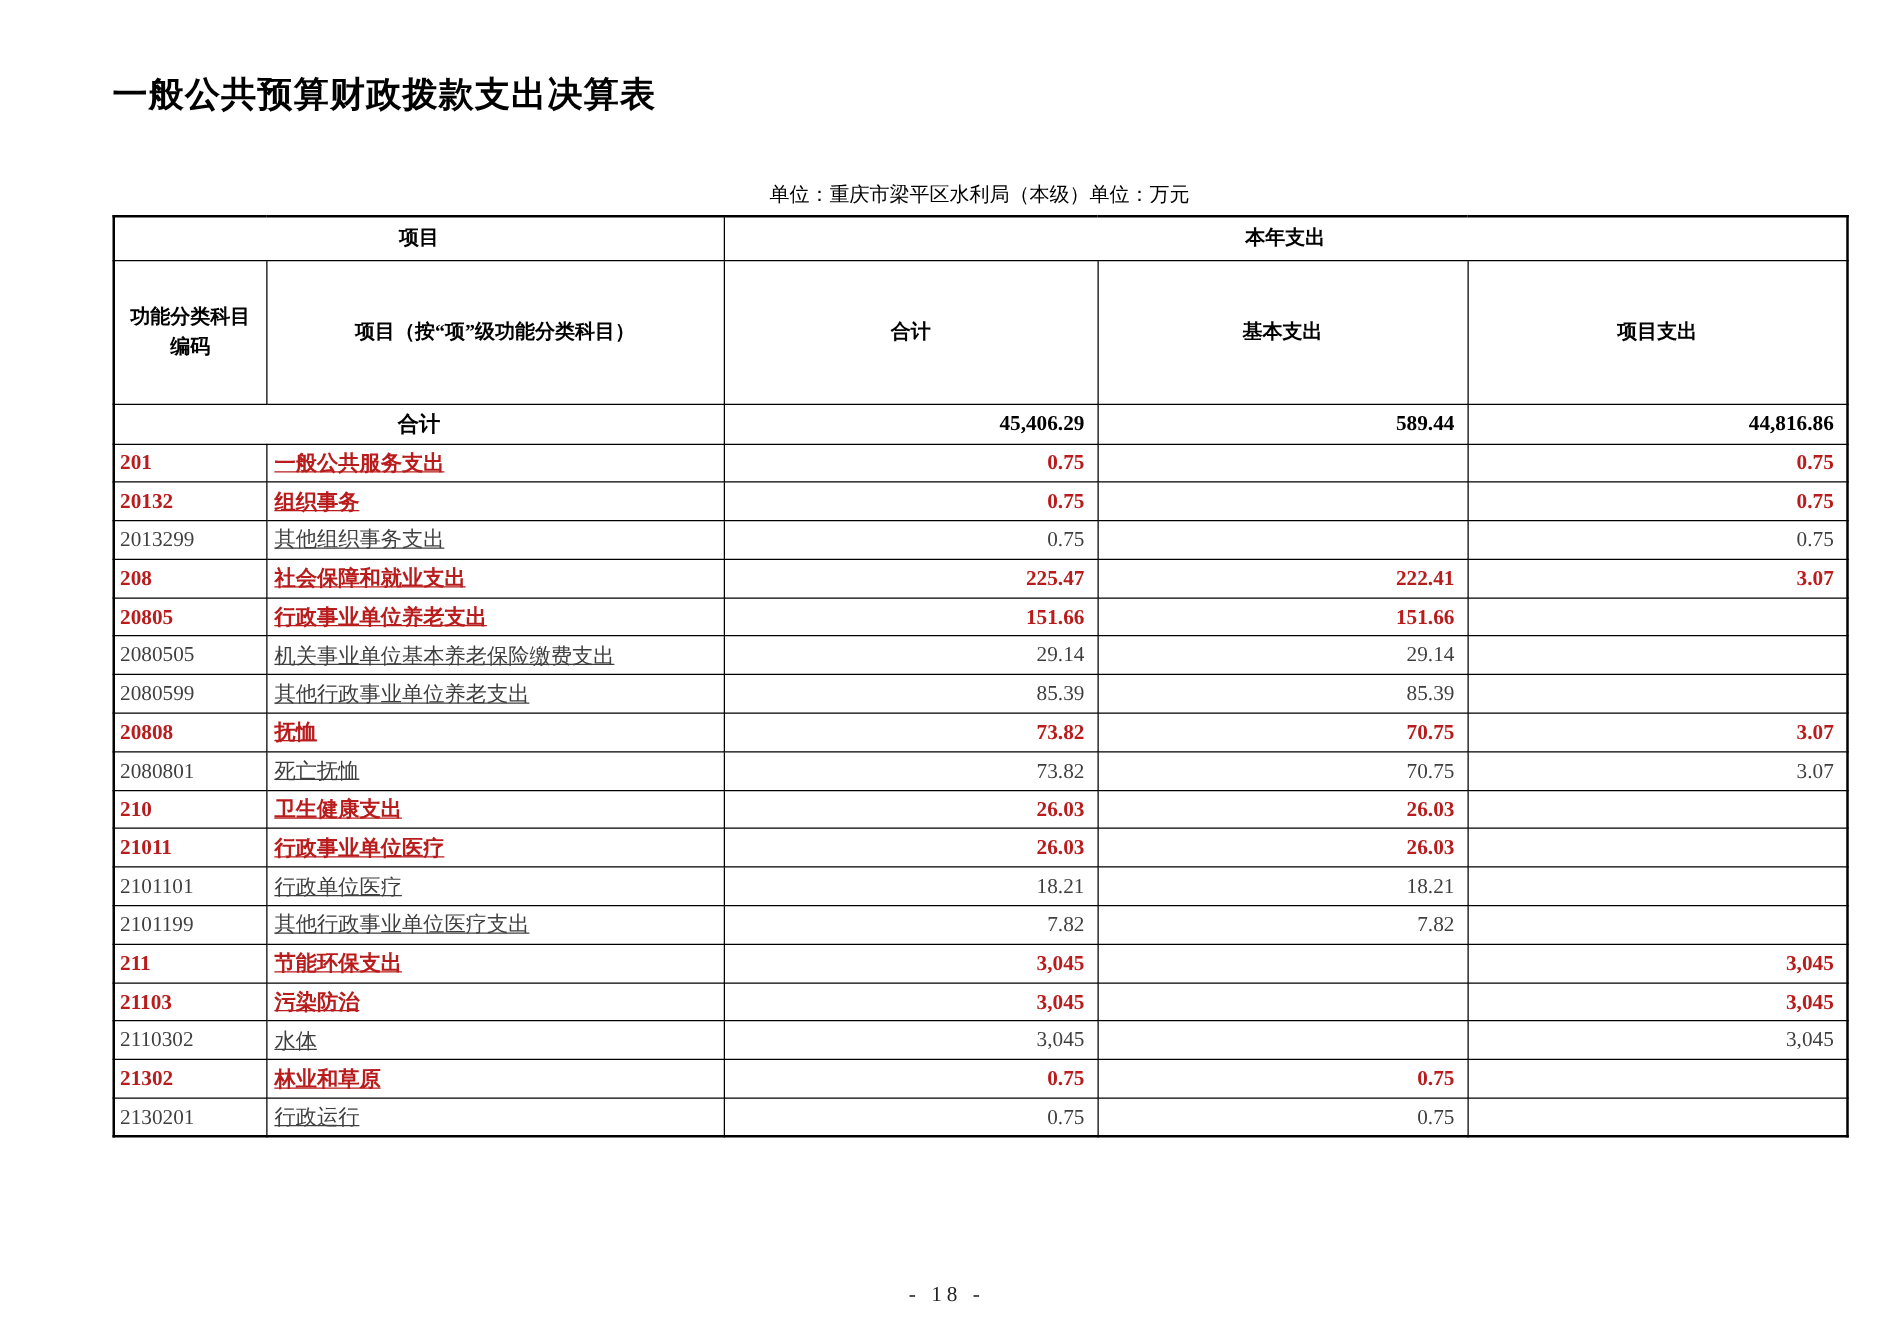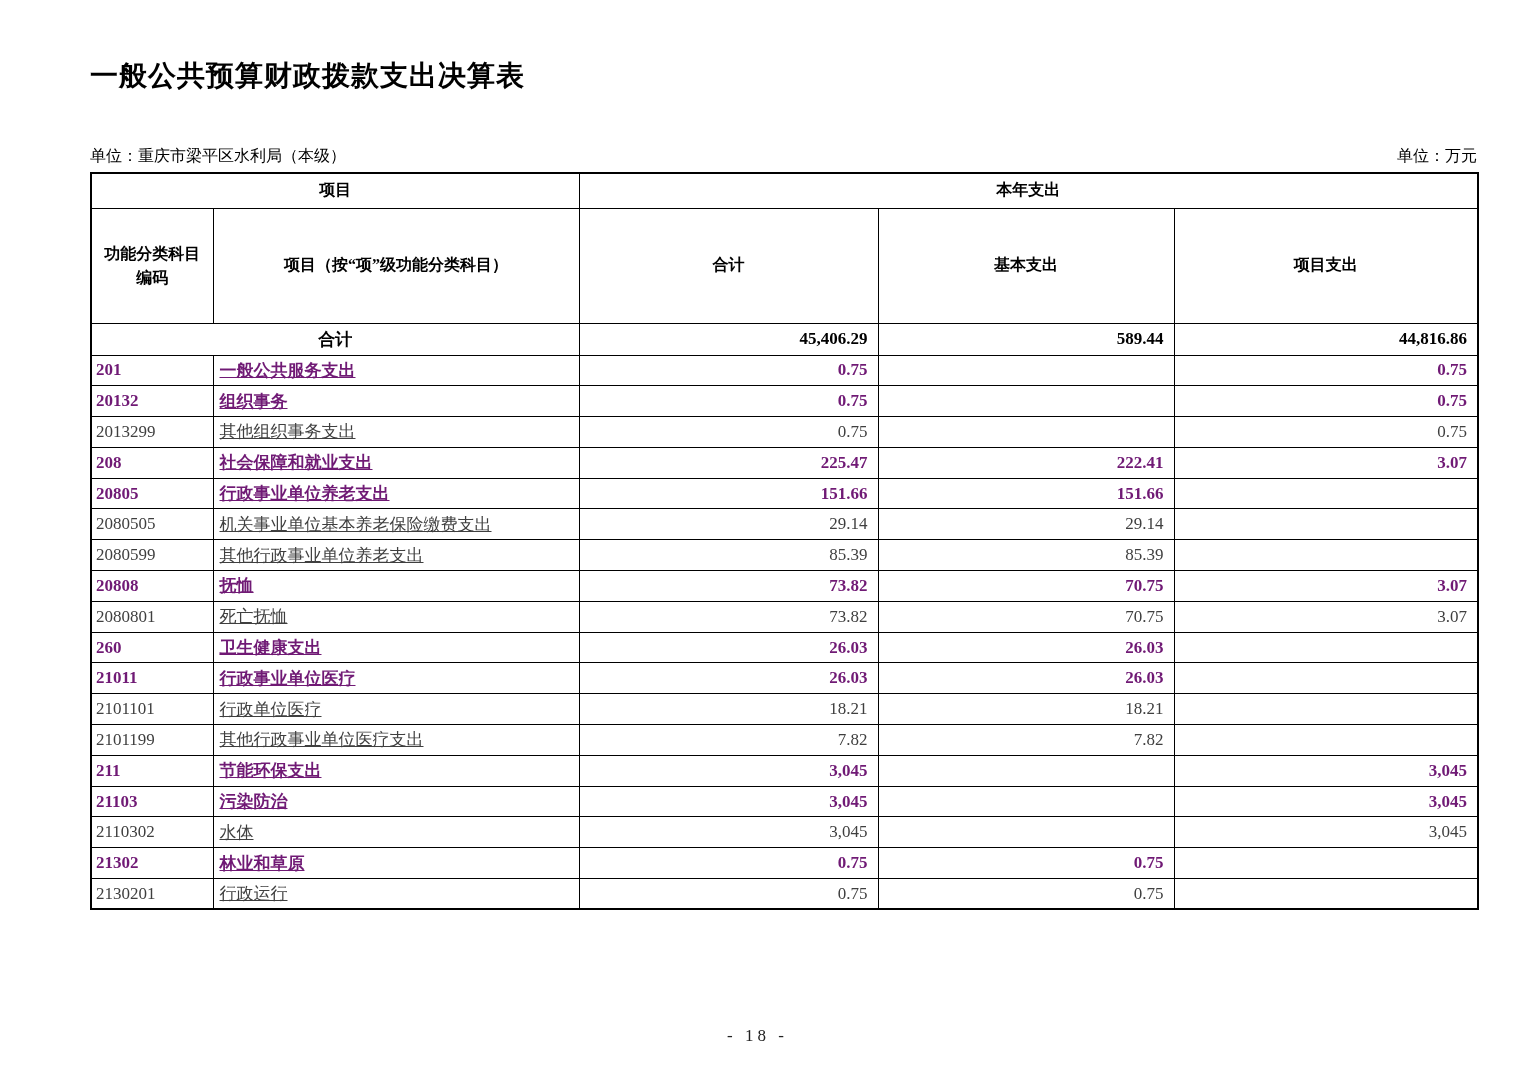--- a/index.html
+++ b/index.html
@@ -17,21 +17,21 @@
     position:absolute; top:57px; left:90px; width:1387px;
     text-align:left; font-size:28px; font-weight:bold;
     letter-spacing:1px;
   }
   .meta-line-1 {
     position:absolute; top:117px; left:90px; width:1387px;
     text-align:right; font-size:16px;
   }
   .meta-line-2 {
     position:absolute; top:146px; left:90px; width:1387px;
-    display:flex; justify-content:space-between; font-size:16px;
+    display:flex; justify-content:center; font-size:16px;
   }
 
   table.budget {
     position:absolute; top:172px; left:90px; width:1387px;
     border-collapse:collapse; table-layout:fixed;
     font-size:17px;
   }
   table.budget, table.budget tr, table.budget td, table.budget th { border:1px solid #000; }
   table.budget { border:2px solid #000; }
   th { font-weight:bold; vertical-align:middle; font-size:16px; }
@@ -46,21 +46,21 @@
   tr.hdr-1 { height:35px; }
   tr.hdr-2 { height:115px;margin-left:26px; }
   tr.total-row { height:32px; }
   tr.data-row { height:30.8px; }
 
   td.cell-code { text-align:left; padding-left:4px; }
   td.cell-name { text-align:left; padding-left:6px;text-decoration:underline; }
   td.cell-num  { text-align:right; padding-right:10px; }
 
   tr.data-row td { font-weight:normal; color:#3f3f3f; }
-  tr.summary td  { font-weight:bold; color:#701a75; }
+  tr.summary td  { font-weight:bold; color:#b91c1c; }
   tr.total-row td { font-weight:bold; }
   td.cell-total-label { text-align:center; font-weight:bold; }
 
   .hdr-stack span { display:block; line-height:1.45; }
 
   .page-footer {
     position:absolute; top:1026px; left:0; width:100%;
     text-align:center; font-size:17px; color:#222;
     letter-spacing:4px;
   }
@@ -168,21 +168,21 @@
     <td class="cell-num">3.07</td>
   </tr>
         <tr class="data-row">
     <td class="cell-code">2080801</td>
     <td class="cell-name">死亡抚恤</td>
     <td class="cell-num">73.82</td>
     <td class="cell-num">70.75</td>
     <td class="cell-num">3.07</td>
   </tr>
         <tr class="data-row summary">
-    <td class="cell-code">260</td>
+    <td class="cell-code">210</td>
     <td class="cell-name">卫生健康支出</td>
     <td class="cell-num">26.03</td>
     <td class="cell-num">26.03</td>
     <td class="cell-num"></td>
   </tr>
         <tr class="data-row summary">
     <td class="cell-code">21011</td>
     <td class="cell-name">行政事业单位医疗</td>
     <td class="cell-num">26.03</td>
     <td class="cell-num">26.03</td>

